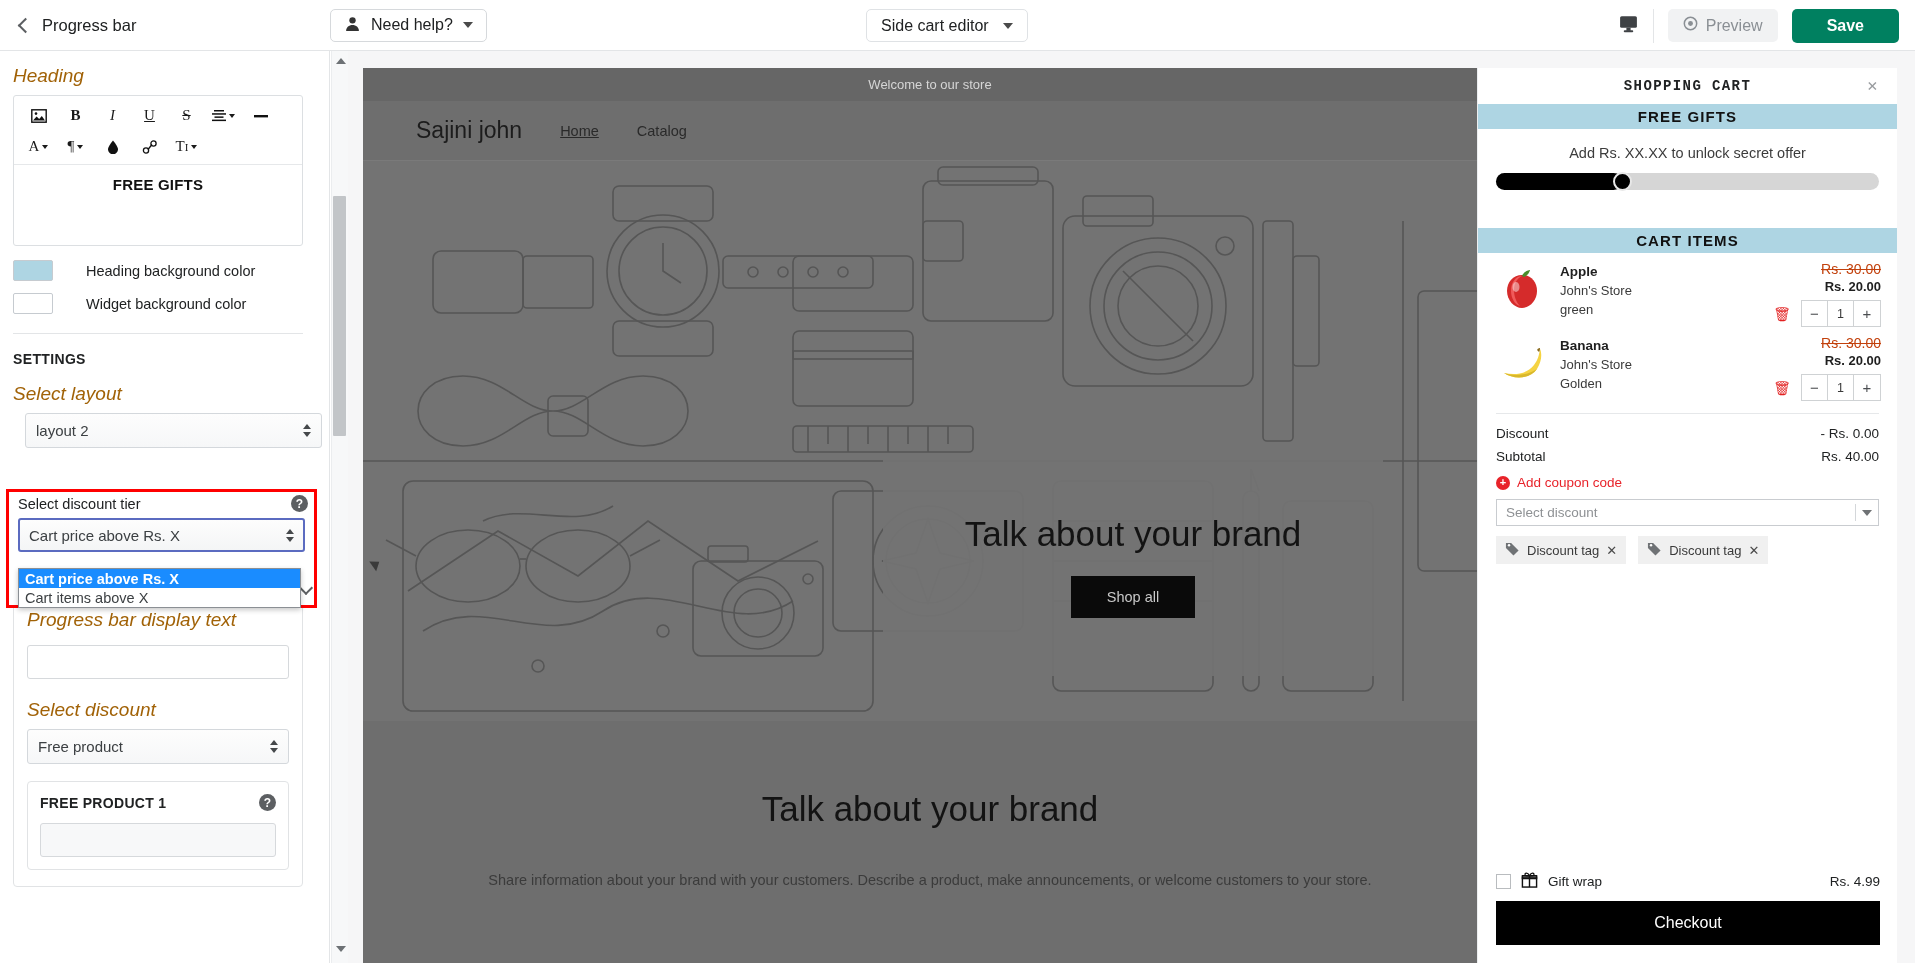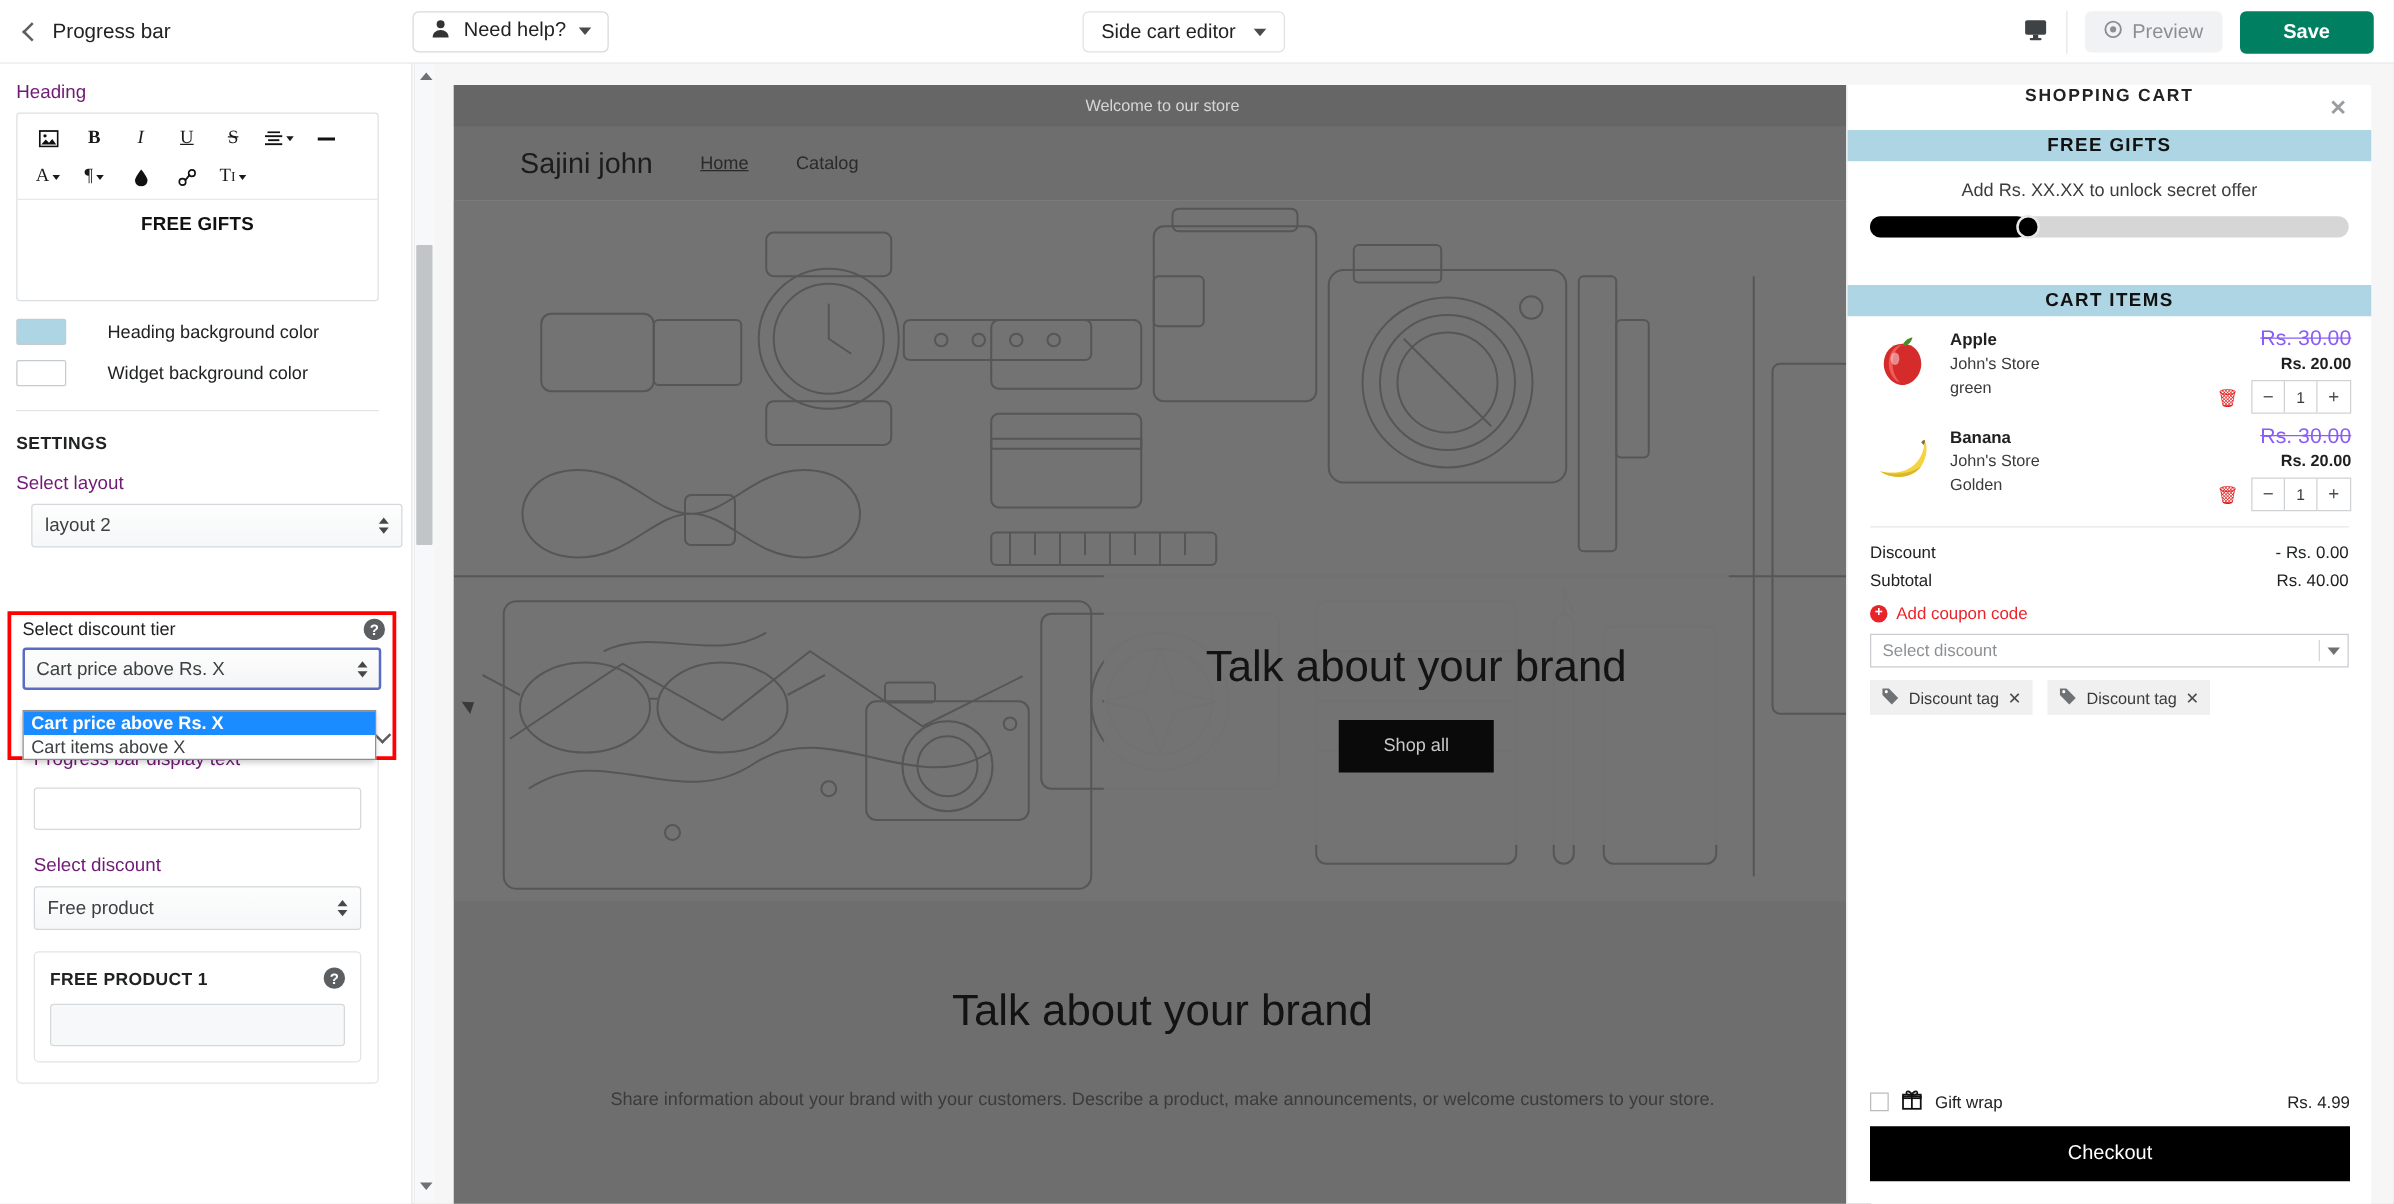--- a/index.html
+++ b/index.html
@@ -47,21 +47,21 @@
     background:#008060; border:none; border-radius:5px; height:34px;
     padding:0 35px; font-size:16px; color:#fff; font-weight:600; cursor:pointer;
   }
 
   
   .left-panel{
     position:absolute; left:0; top:51px; width:330px; height:912px;
     background:#fff; overflow:hidden; border-right:1px solid #e3e5e7;
   }
   .lp-inner{ padding:14px 13px 0 13px; width:316px; }
-  .lbl{ font-size:15px; color:#701a75; margin-bottom:8px; }
+  .lbl{ font-size:19px; color:#a16207; margin-bottom:8px;font-style:italic; }
 
   .rte{ border:1px solid #dcdfe2; border-radius:3px; background:#fff; }
   .rte-tools{ padding:4px 6px 2px 6px; border-bottom:1px solid #e6e8ea; }
   .rte-row{ display:flex; align-items:center; gap:0px; height:31px; }
   .tool{ width:37px; height:27px; display:flex; align-items:center; justify-content:center;
          font-size:15px; color:#1a1a1a; cursor:pointer; font-family:"Liberation Serif", serif;}
   .tool .tri{ width:0;height:0;border-left:3.5px solid transparent;border-right:3.5px solid transparent;
               border-top:4.5px solid #1a1a1a; margin-left:3px; }
   .rte-body{ height:80px; display:flex; align-items:flex-start; justify-content:center; padding-top:11px; }
   .rte-body span{ font-weight:bold; font-size:15px; color:#111; letter-spacing:.2px; }
@@ -153,39 +153,39 @@
   .shop-all{ background:#0a0a0a; color:#c9c9c9; font-size:14.5px; padding:13px 36px; }
   .below{ padding-top:68px; text-align:center; }
   .below h2{ margin:0; font-size:35px; color:#131313; font-weight:normal; }
   .below p{ margin:36px auto 0 auto; width:1010px; font-size:14.5px; color:#3b3b3b; line-height:2.2; }
 
   
   .cart{
     position:absolute; left:1129px; top:17px; width:420px; height:895px;
     background:#fff; border-left:1px solid #eceef0; font-size:13px; color:#202223;
   }
-  .cart-ttl{ height:36px; display:flex; justify-content:center; position:relative;
-             font-size:14px; font-weight:bold; letter-spacing:1.4px; }
+  .cart-ttl{ height:36px; display:flex; align-items:center; justify-content:center; position:relative;
+             font-size:14px; font-weight:bold; letter-spacing:1.4px;font-family:Liberation Mono, monospace; }
   .cart-x{ position:absolute; right:18px; top:10px; font-size:17px; color:#9a9da0; cursor:pointer; line-height:1;}
   .band{ background:#aed5e3; height:25px; display:flex; align-items:center; justify-content:center;
          font-size:15px; font-weight:bold; letter-spacing:1.1px; color:#111; }
   .unlock{ text-align:center; font-size:14.5px; color:#3c3c3c; padding:16px 0 12px 0; }
   .bar-outer{ margin:0 18px; height:17px; background:#d6d6d6; border-radius:9px; position:relative; }
   .bar-fill{ position:absolute; left:0; top:0; height:17px; width:33%; background:#000; border-radius:9px; }
   .bar-knob{ position:absolute; left:30.2%; top:-1px; width:19px; height:19px; border-radius:50%;
              background:#000; border:2px solid #e8e8e8; }
   .band2-wrap{ margin-top:38px; }
 
   .item{ display:flex; padding:8px 16px 0 16px; }
   .thumb{ width:56px; height:56px; flex:0 0 56px; display:flex; align-items:center; justify-content:center; }
   .it-info{ flex:1; padding-left:10px; padding-top:3px; }
   .it-name{ font-size:13.5px; font-weight:bold; color:#1f1f1f; }
   .it-sub{ font-size:13px; color:#3a3a3a; margin-top:4px; }
   .it-right{ width:132px; text-align:right; }
-  .price-old{ font-size:17px; color:#8b5cf6; text-decoration:line-through; }
+  .price-old{ font-size:14px; color:#c2410c; text-decoration:line-through; }
   .price-new{ font-size:13px; font-weight:bold; color:#1f1f1f; margin-top:2px; }
   .qty-row{ display:flex; align-items:center; justify-content:flex-end; gap:10px; margin-top:6px; }
   .trash{ color:#e22020; font-size:14px; cursor:pointer; }
   .qty{ display:flex; border:1px solid #cfd2d4; }
   .qty div{ width:26px; height:25px; display:flex; align-items:center; justify-content:center;
             font-size:15px; color:#4a4d50; border-right:1px solid #cfd2d4; cursor:pointer;}
   .qty div:last-child{ border-right:none; }
   .qty .num{ font-size:12.5px; color:#3a3a3a; cursor:default; }
 
   .sumline{ display:flex; justify-content:space-between; padding:4px 18px; font-size:13.5px; }

